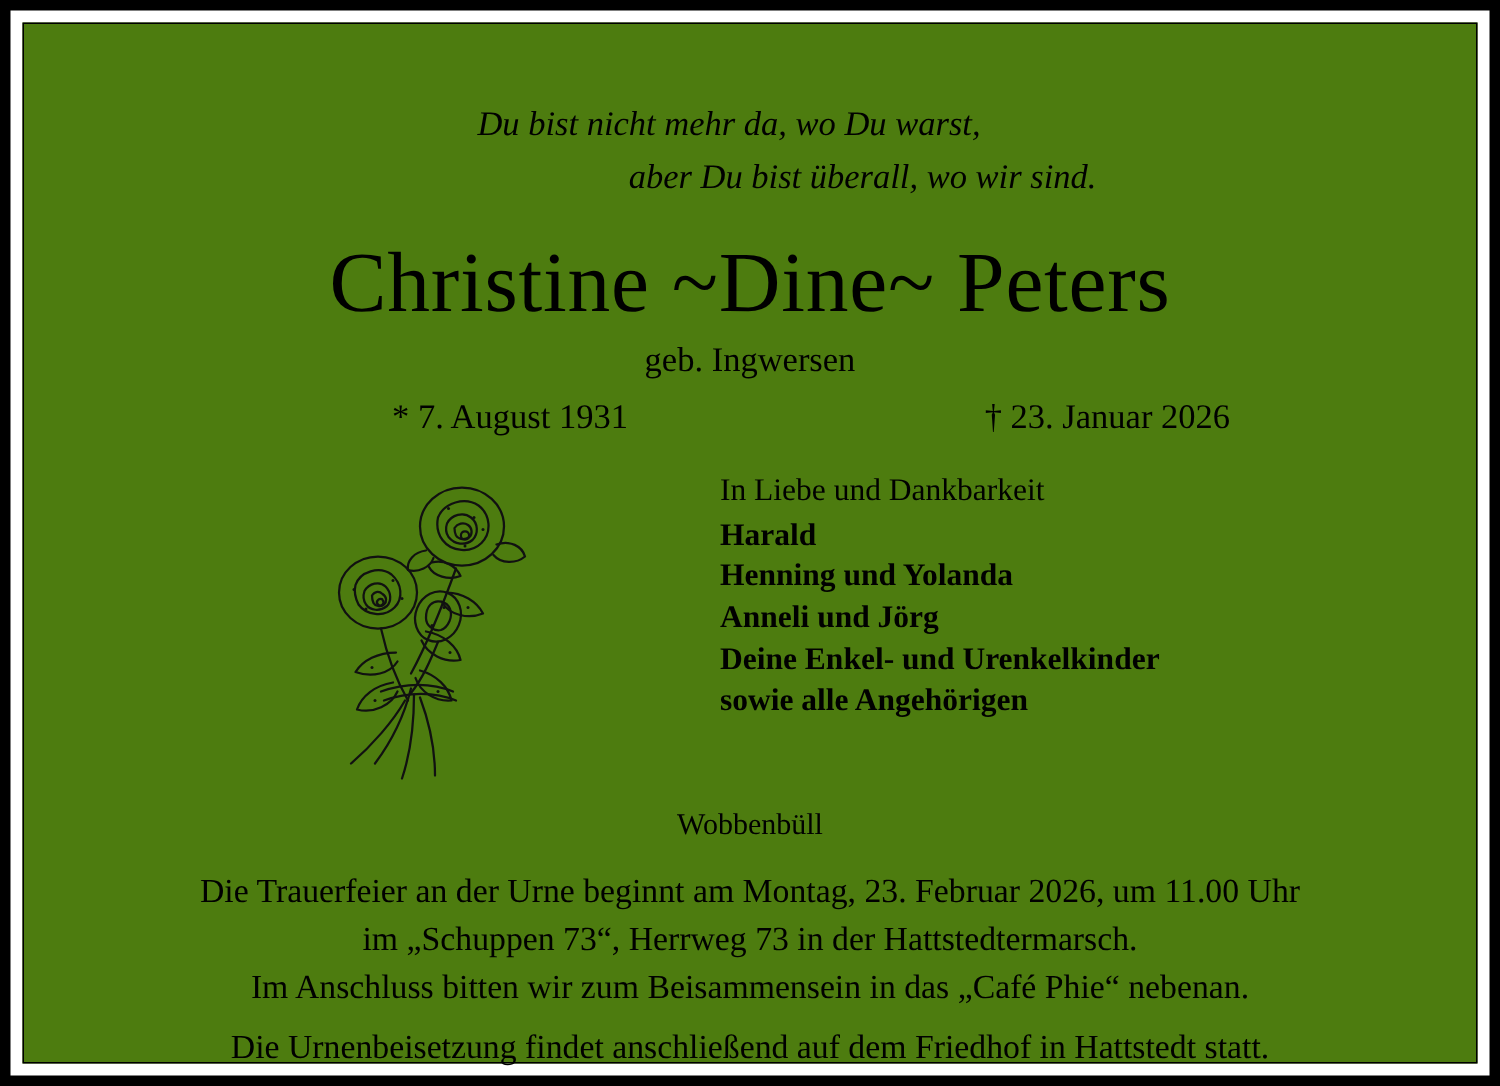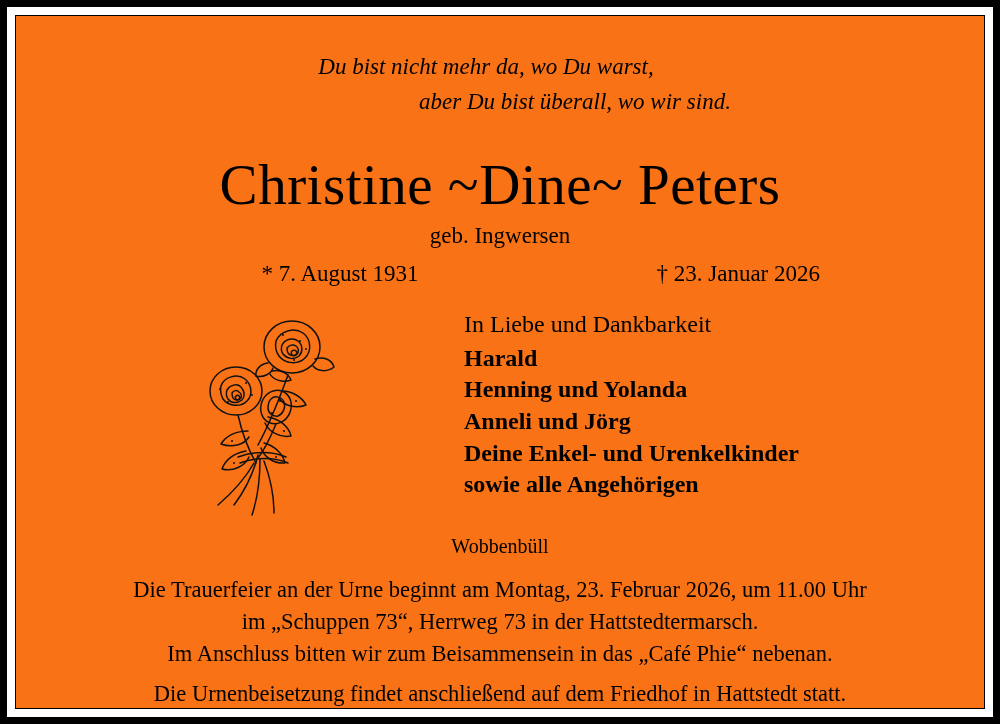--- a/index.html
+++ b/index.html
@@ -22,22 +22,22 @@
     background: #ffffff;
     border: 7px solid #000000;
     padding: 8px;
   }
   .inner {
     position: relative;
     width: 100%;
     height: 100%;
     box-sizing: border-box;
     border: 1px solid #000000;
-    background: #f97316;
-    padding: 0;
+    background: #4d7c0f;
+    padding: 16px;
   }
 
   
   .motto {
     margin-top: 34px;
     text-align: center;
     font-style: italic;
     font-size: 23px;
     line-height: 1.5;
   }
@@ -45,21 +45,21 @@
     display: block;
     padding-right: 28px;
   }
   .motto-line-2 {
     display: block;
     padding-left: 150px;
   }
 
   
   .name {
-    margin-top: 36px;
+    margin-top: 24px;
     text-align: center;
     font-size: 57px;
     line-height: 1.05;
     letter-spacing: 0.5px;
     font-family: "Liberation Serif", serif;
   }
   .maiden {
     margin-top: 8px;
     text-align: center;
     font-size: 23px;
@@ -91,21 +91,21 @@
     position: absolute;
     left: 160px;
     top: 0px;
     width: 190px;
     height: 226px;
   }
   .family {
     position: absolute;
     left: 448px;
     top: 4px;
-    font-size: 24px;
+    font-size: 21px;
     line-height: 1.32;
   }
   .family .intro {
     font-weight: normal;
     margin-bottom: 2px;
   }
   .family .nm {
     font-weight: bold;
   }
 

